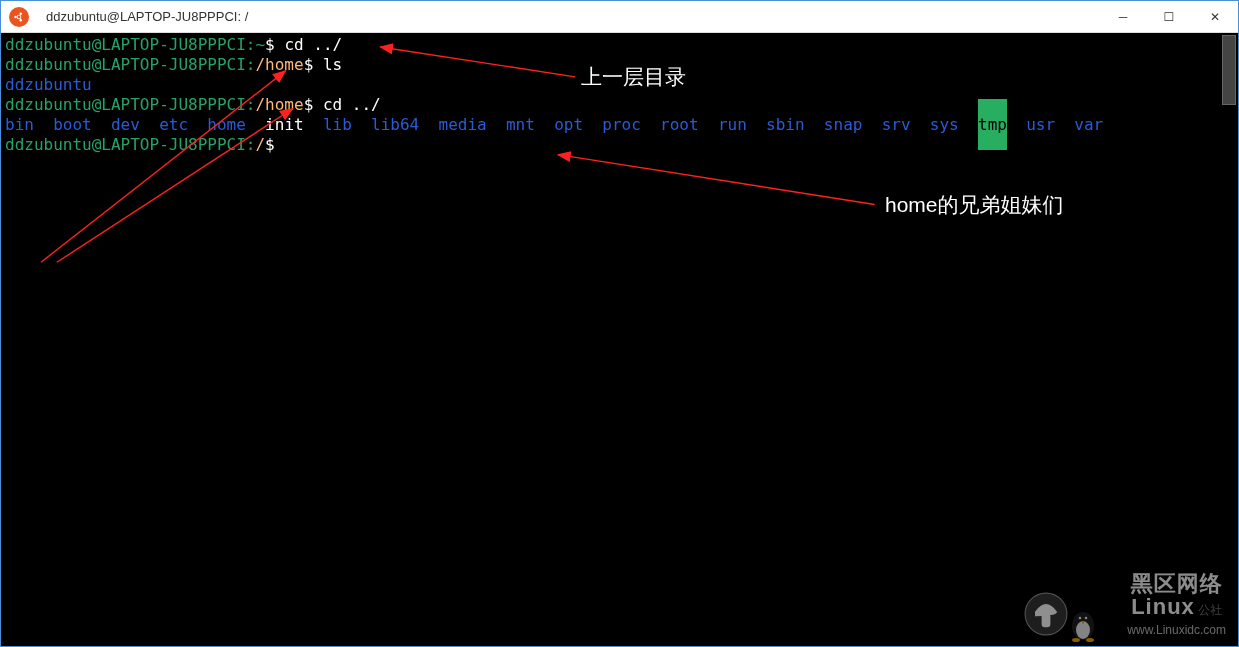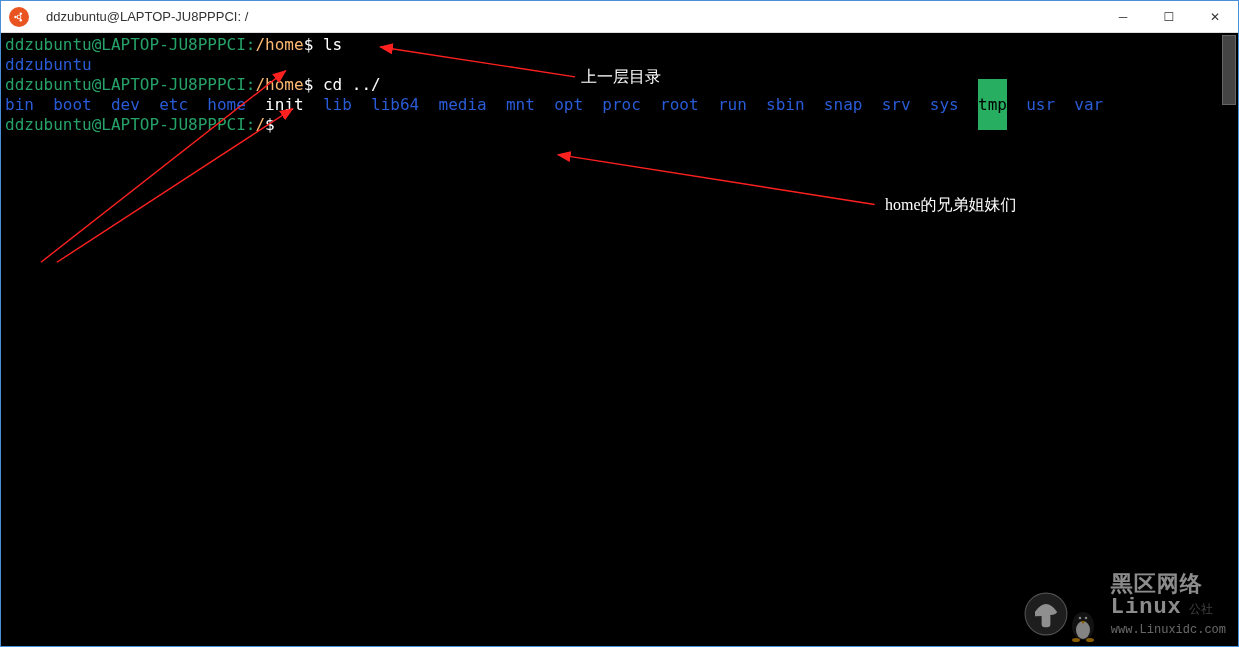--- a/index.html
+++ b/index.html
@@ -85,37 +85,37 @@
   
   .ann-layer {
     position: absolute;
     left: 0; top: 0;
     width: 100%; height: 100%;
     pointer-events: none;
   }
   .ann-text {
     position: absolute;
     color: #fff;
-    font-family: Liberation Serif, serif;
-    font-size: 16px;
+    font-family: Liberation Sans, sans-serif;
+    font-size: 21px;
     line-height: 20px;
     white-space: pre;
   }
   svg.arrows {
     position: absolute;
     left: 0; top: 0;
     width: 100%; height: 100%;
   }
   .watermark {
     position: absolute;
     right: 12px; bottom: 6px;
     color: rgba(255,255,255,0.4);
     font-size: 12px;
-    font-family: Liberation Mono, monospace;
-    text-align: left;
+    font-family: Liberation Sans, sans-serif;
+    text-align: center;
     margin-top: 7px;
   }
   .watermark .big { font-size: 22px; font-weight: bold; color: rgba(255,255,255,0.55); letter-spacing: 1px; }
   .mushroom {
     position: absolute;
     right: 170px; bottom: 10px;
     width: 44px; height: 44px;
     opacity: 0.6;
   }
   .penguin {
@@ -142,20 +142,21 @@
     </div>
     <div class="title">ddzubuntu@LAPTOP-JU8PPPCI: /</div>
     <div class="winbtn">─</div>
     <div class="winbtn">☐</div>
     <div class="winbtn close">✕</div>
   </div>
 
   <div class="terminal">
     <div class="scrollbar"></div>
 
+    <div class="line"><span class="user">ddzubuntu@LAPTOP-JU8PPPCI</span><span class="user">:</span><span class="tilde">~</span><span class="dollar">$ </span><span class="cmd">cd ../</span></div>
 
     <div class="line"><span class="user">ddzubuntu@LAPTOP-JU8PPPCI</span><span class="user">:</span><span class="path">/home</span><span class="dollar">$ </span><span class="cmd">ls</span></div>
 
     <div class="line"><span class="dir">ddzubuntu</span></div>
 
     <div class="line"><span class="user">ddzubuntu@LAPTOP-JU8PPPCI</span><span class="user">:</span><span class="path">/home</span><span class="dollar">$ </span><span class="cmd">cd ../</span></div>
 
 
     <div class="line"><span class="dir">bin</span>  <span class="dir">boot</span>  <span class="dir">dev</span>  <span class="dir">etc</span>  <span class="dir">home</span>  <span class="file">init</span>  <span class="dir">lib</span>  <span class="dir">lib64</span>  <span class="dir">media</span>  <span class="dir">mnt</span>  <span class="dir">opt</span>  <span class="dir">proc</span>  <span class="dir">root</span>  <span class="dir">run</span>  <span class="dir">sbin</span>  <span class="dir">snap</span>  <span class="dir">srv</span>  <span class="dir">sys</span>  <span class="hl">tmp</span>  <span class="dir">usr</span>  <span class="dir">var</span></div>
 

